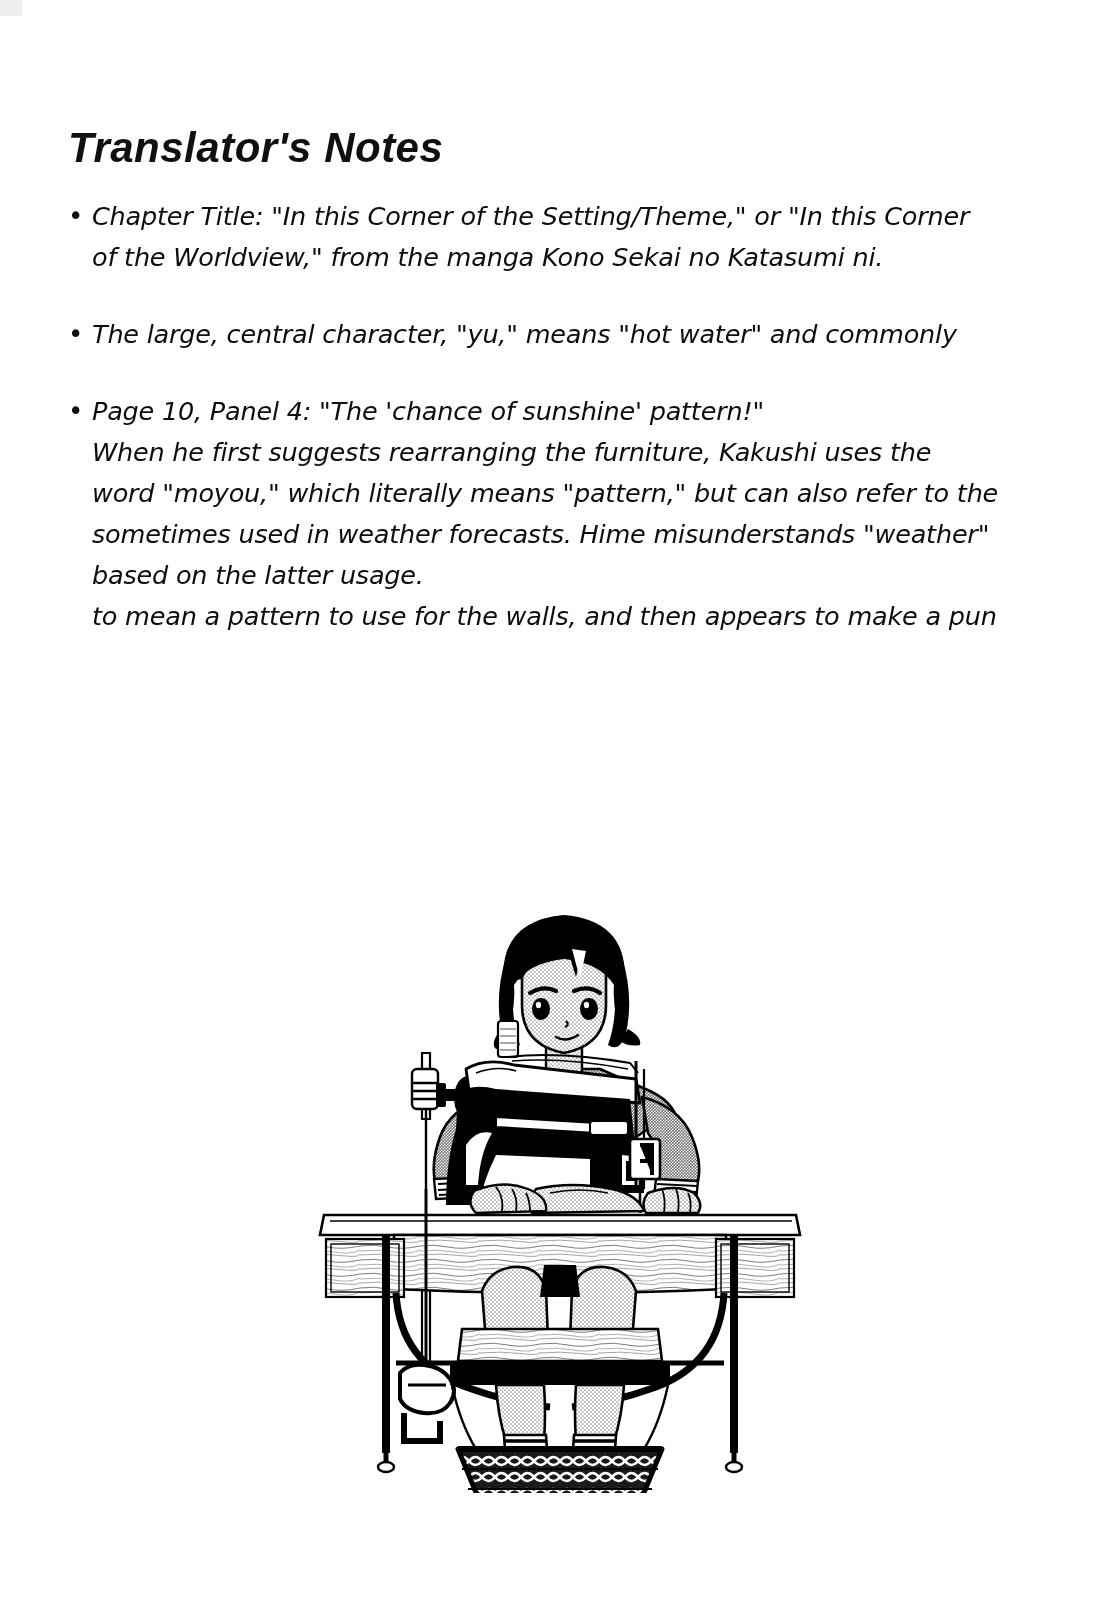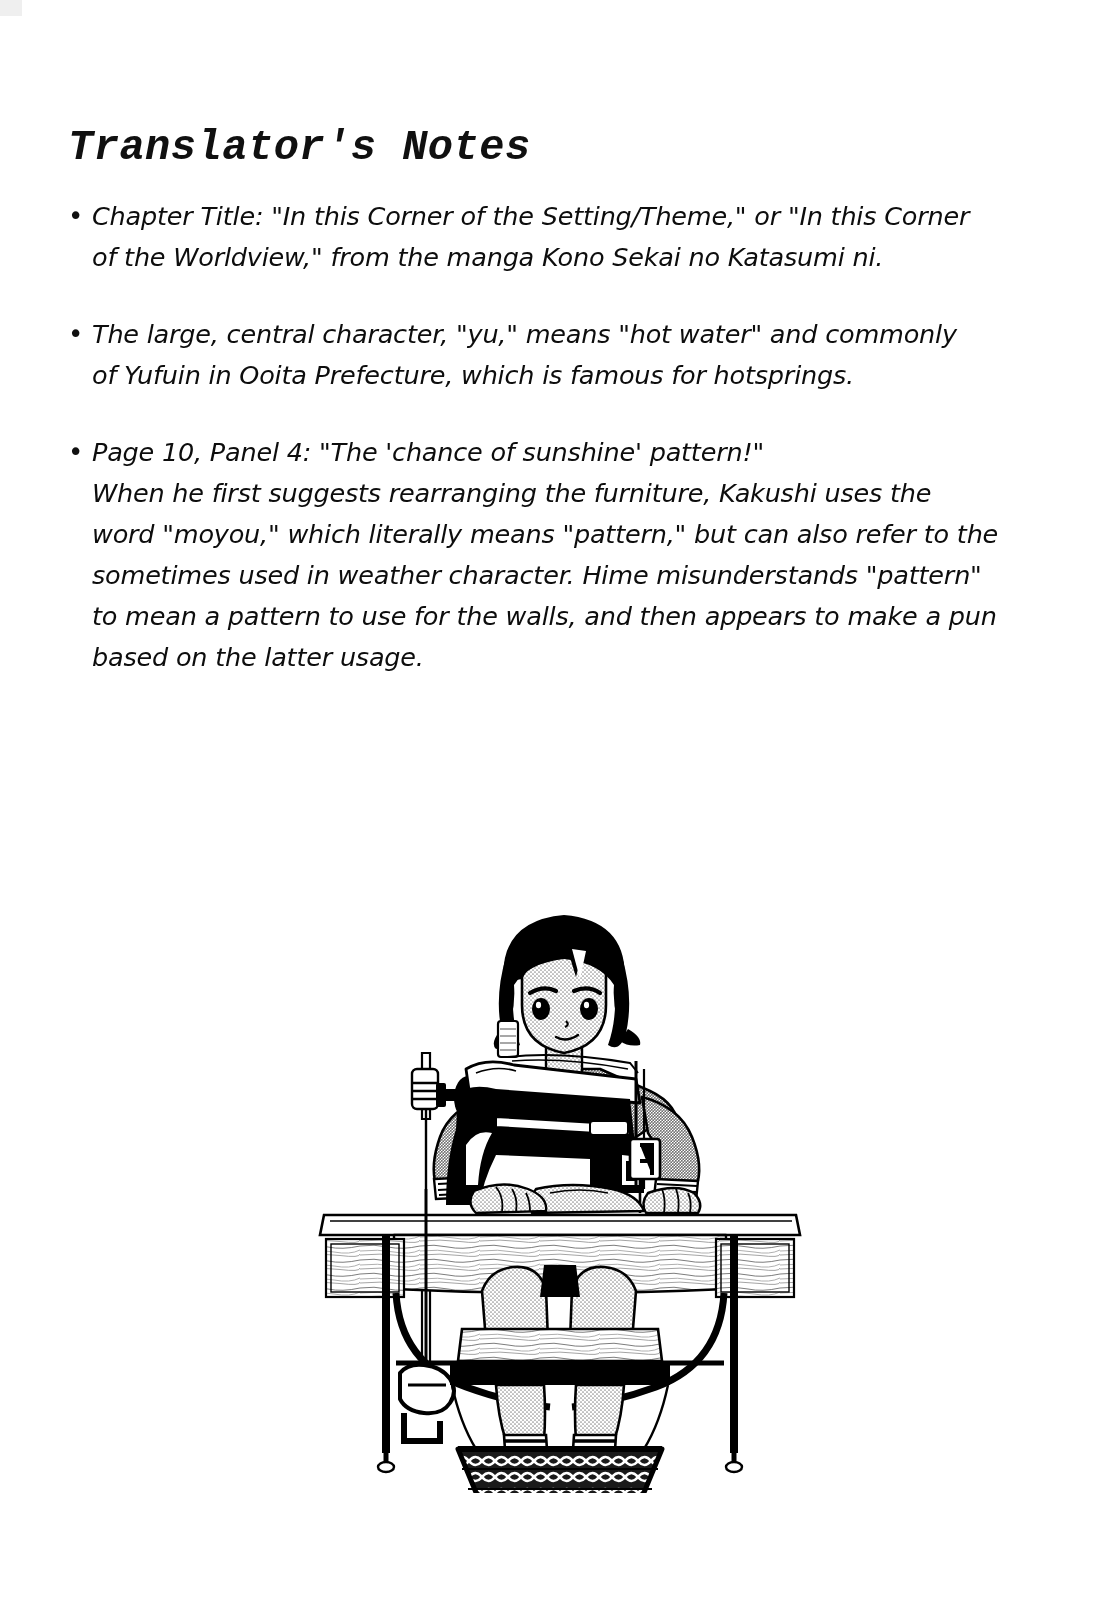--- a/index.html
+++ b/index.html
@@ -25,21 +25,21 @@
     top: 0;
     width: 22px;
     height: 16px;
     background: #ececec;
     opacity: 0.85;
   }
   .notes-title {
     position: absolute;
     left: 68px;
     top: 96px;
-    font-family: Liberation Mono, monospace;
+    font-family: Liberation Sans, sans-serif;
     font-weight: bold;
     font-style: italic;
     font-size: 42px;
     letter-spacing: 0.5px;
     color: #101010;
     white-space: nowrap;
   }
   .notes-list {
     position: absolute;
     left: 62px;
@@ -103,33 +103,32 @@
       <div class="note-body">
         <div class="note-line">Chapter Title: "In this Corner of the Setting/Theme," or "In this Corner</div>
         <div class="note-line">of the Worldview," from the manga Kono Sekai no Katasumi ni.</div>
       </div>
     </div>
 
     <div class="note-item">
       <div class="note-bullet">•</div>
       <div class="note-body">
         <div class="note-line">The large, central character, "yu," means "hot water" and commonly</div>
-        <div class="note-line">of Yufuin in Ooita Prefecture, which is famous for hotsprings.</div>
       </div>
     </div>
 
     <div class="note-item">
       <div class="note-bullet">•</div>
       <div class="note-body">
         <div class="note-line">Page 10, Panel 4: "The 'chance of sunshine' pattern!"</div>
         <div class="note-line">When he first suggests rearranging the furniture, Kakushi uses the</div>
         <div class="note-line">word "moyou," which literally means "pattern," but can also refer to the</div>
-        <div class="note-line">sometimes used in weather character. Hime misunderstands "pattern"</div>
+        <div class="note-line">sometimes used in weather forecasts. Hime misunderstands "weather"</div>
+        <div class="note-line">based on the latter usage.</div>
         <div class="note-line">to mean a pattern to use for the walls, and then appears to make a pun</div>
-        <div class="note-line">based on the latter usage.</div>
       </div>
     </div>
 
   </div>
 
   <div class="illustration">
     <svg viewBox="0 0 520 600" xmlns="http://www.w3.org/2000/svg">
       <defs>
         <pattern id="woodgrain" width="60" height="14" patternUnits="userSpaceOnUse">
           <rect width="60" height="14" fill="#ffffff"></rect>

